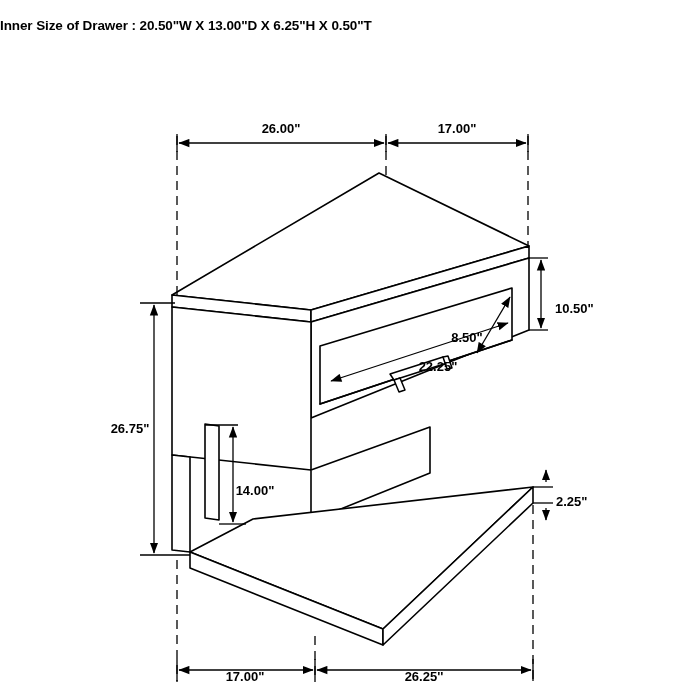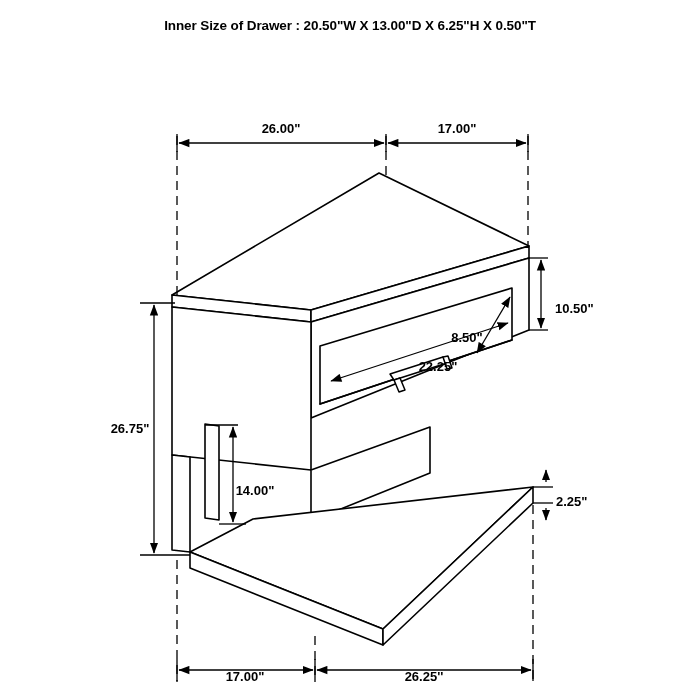--- a/index.html
+++ b/index.html
@@ -18,21 +18,21 @@
   #page {
     position: relative;
     width: 700px;
     height: 700px;
   }
   #title {
     position: absolute;
     top: 18px;
     left: 0;
     width: 700px;
-    text-align: center;
+    text-align: left;
     font-size: 13.5px;
     font-weight: bold;
     letter-spacing: -0.1px;
     color: #000;
   }
   #diagram {
     position: absolute;
     top: 0;
     left: 0;
   }

